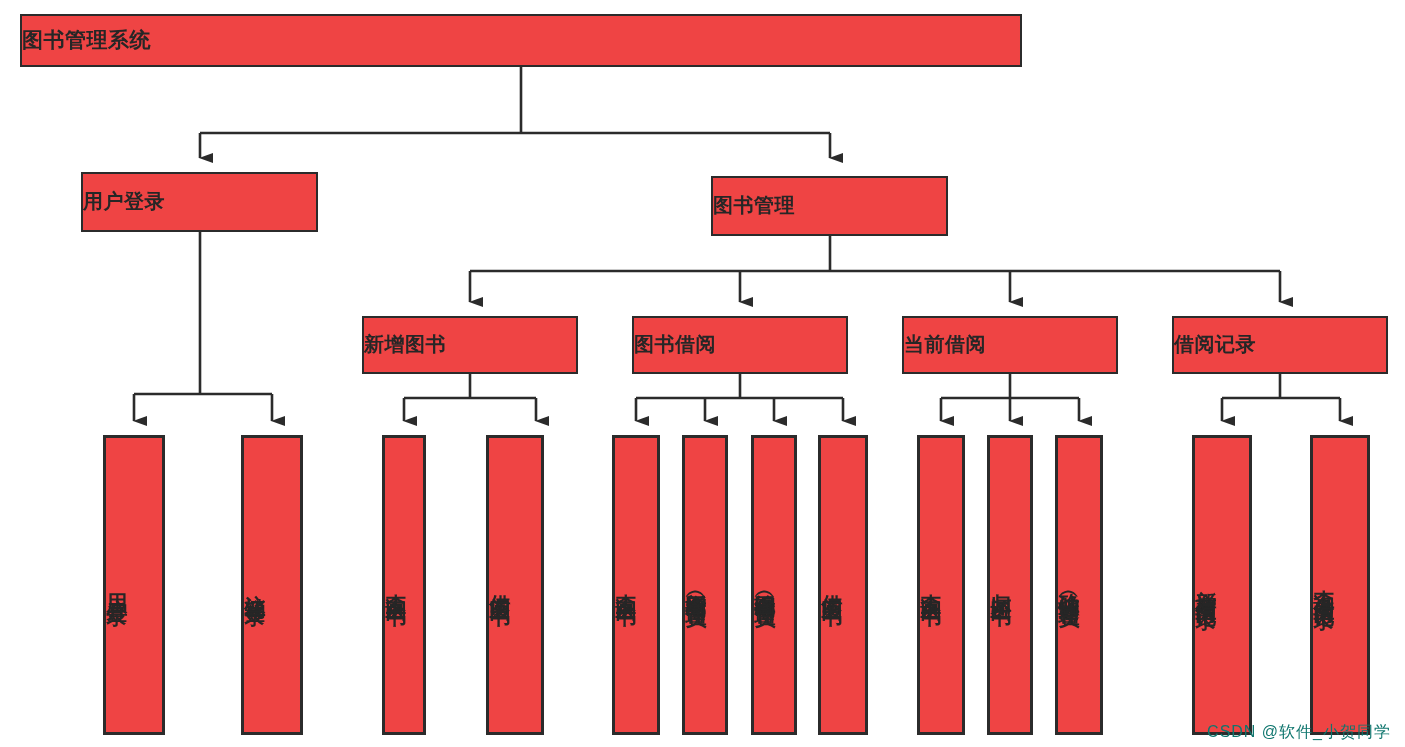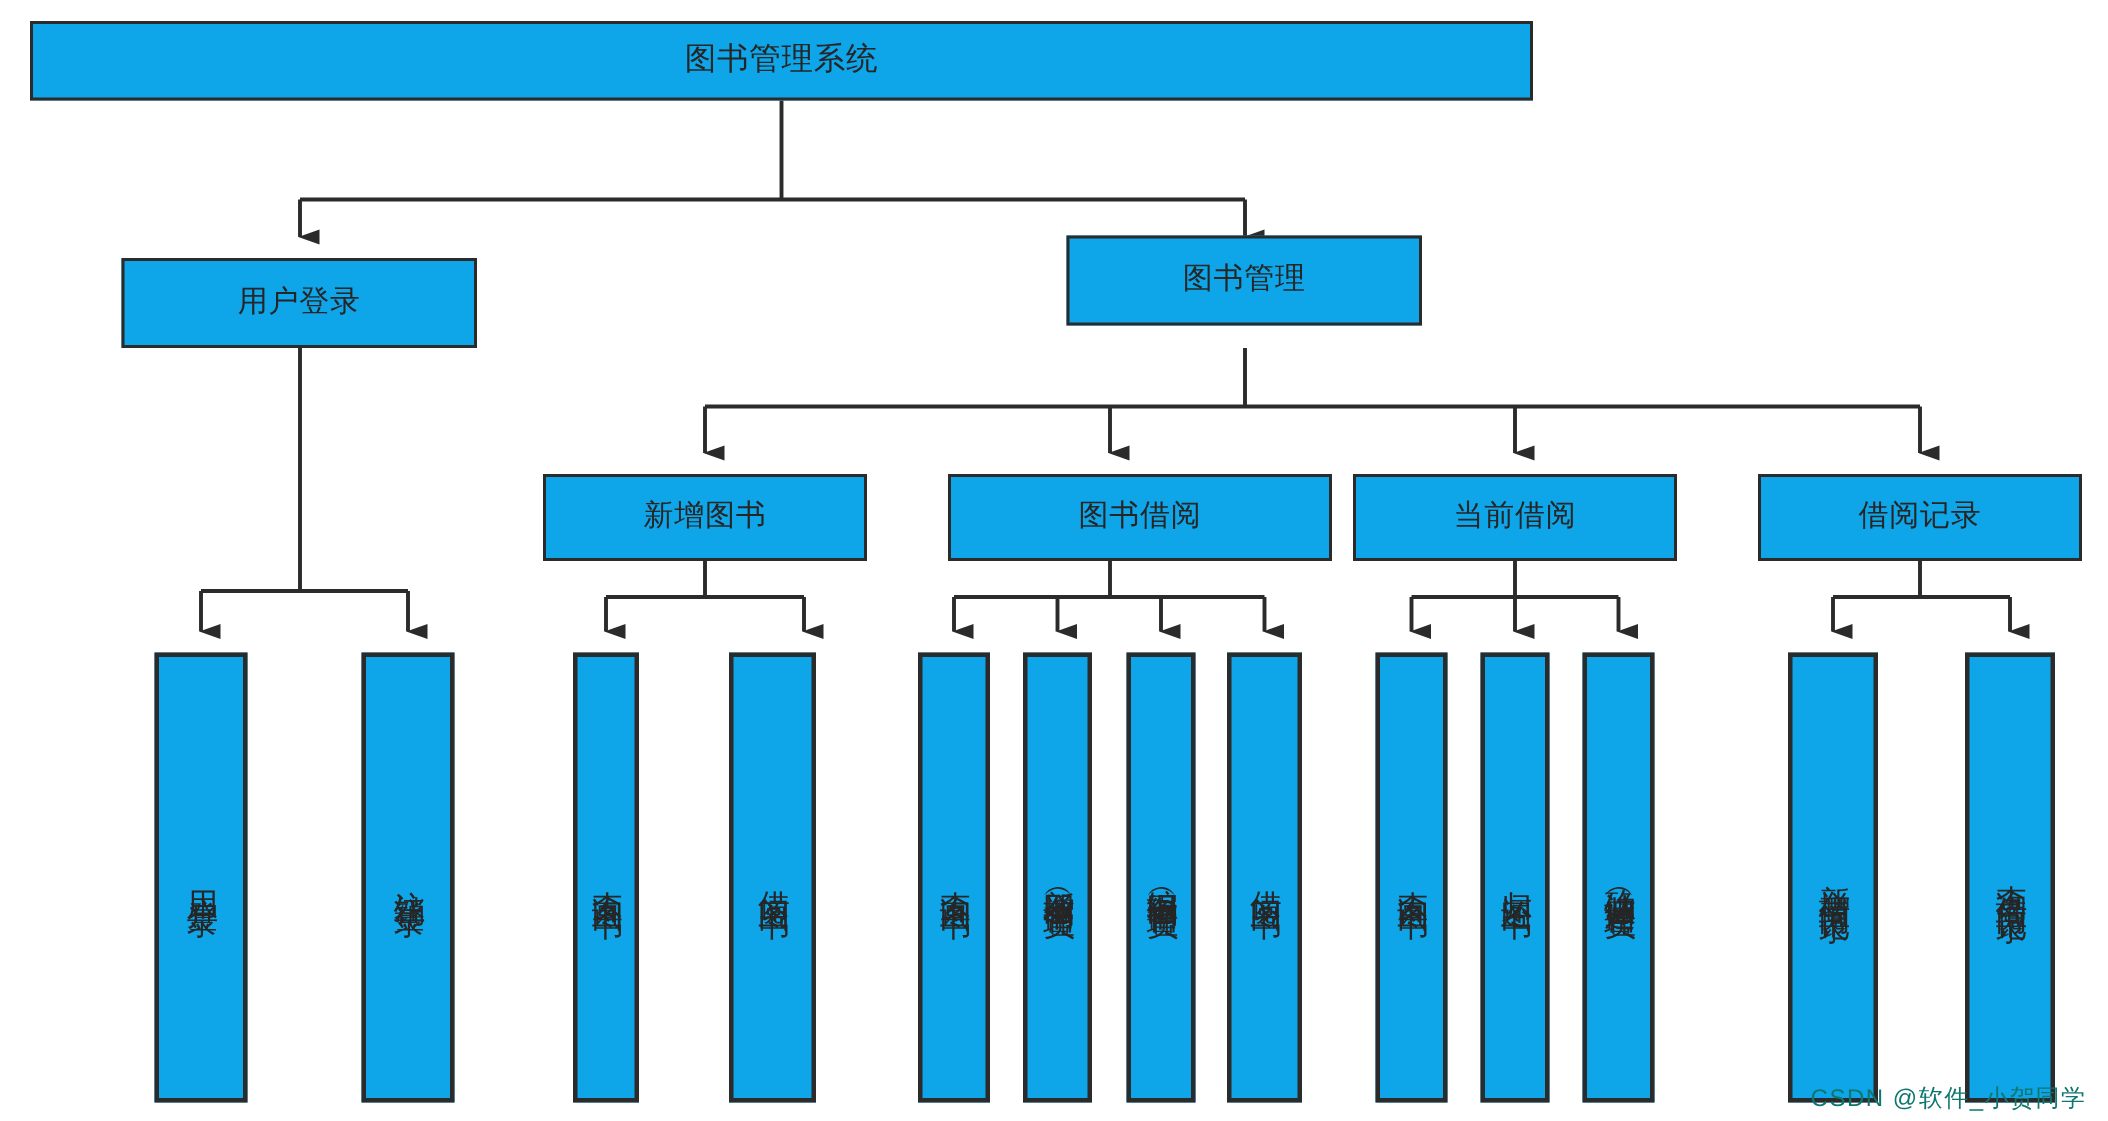--- a/index.html
+++ b/index.html
@@ -19,26 +19,26 @@
   #wires{
     position:absolute;
     left:0; top:0;
     width:1405px; height:747px;
     pointer-events:none;
   }
   
   .node{
     position:absolute;
     box-sizing:border-box;
-    background:#0ea5e9;
+    background:#ef4444;
     border:2px solid #2b2b2b;
     display:flex;
     align-items:center;
-    justify-content:center;
     color:#262626;
+    font-weight:bold;
   }
   .node .label{
     display:block;
     text-align:center;
     line-height:1.18;
     letter-spacing:0.5px;
     white-space:nowrap;
   }
   
   #node-root{
@@ -136,28 +136,28 @@
     </g>
   </svg>
 
   <div class="node" id="node-root">
     <span class="label">图书管理系统</span>
   </div>
 
   <div class="node lvl2" style="left:81px;  top:172px; width:237px; height:60px;">
     <span class="label">用户登录</span>
   </div>
-  <div class="node lvl2" style="left:711px; top:157px; width:237px; height:60px;">
+  <div class="node lvl2" style="left:711px; top:176px; width:237px; height:60px;">
     <span class="label">图书管理</span>
   </div>
 
   <div class="node lvl3" style="left:362px;  top:316px; width:216px; height:58px;">
     <span class="label">新增图书</span>
   </div>
-  <div class="node lvl3" style="left:632px;  top:316px; width:256px; height:58px;">
+  <div class="node lvl3" style="left:632px;  top:316px; width:216px; height:58px;">
     <span class="label">图书借阅</span>
   </div>
   <div class="node lvl3" style="left:902px;  top:316px; width:216px; height:58px;">
     <span class="label">当前借阅</span>
   </div>
   <div class="node lvl3" style="left:1172px; top:316px; width:216px; height:58px;">
     <span class="label">借阅记录</span>
   </div>
 
   <div class="node leaf" style="left:103px; width:62px;">

